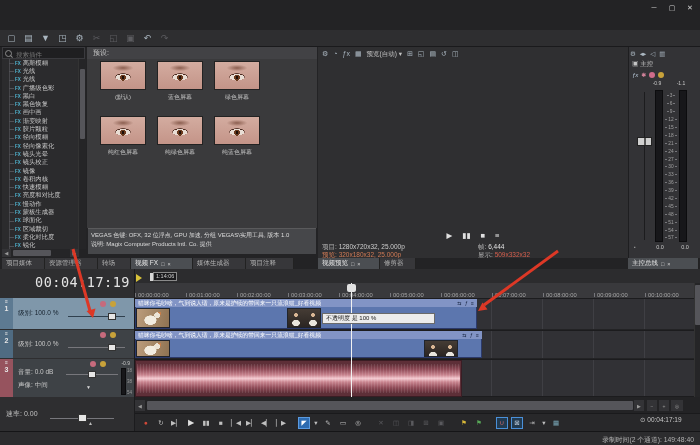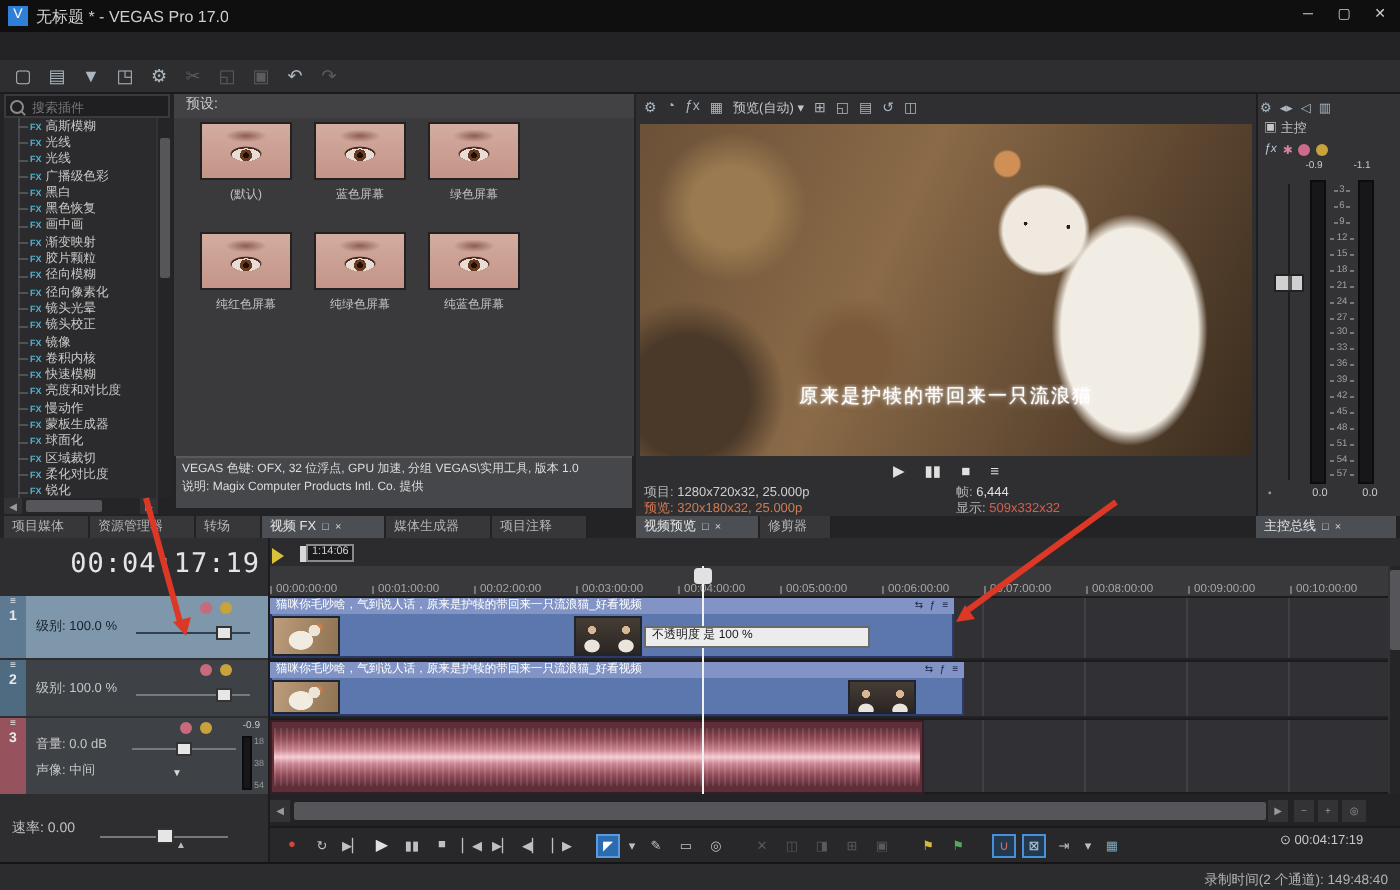--- a/index.html
+++ b/index.html
@@ -140,24 +140,20 @@
   .tsep{width:5px;flex:0 0 auto;}
   .statusbar{left:0;top:431px;width:700px;height:14px;background:#2c2c2e;border-top:1px solid #151517;box-sizing:border-box;}
   .stattext{position:absolute;right:6px;top:3px;font-size:6.8px;color:#b2b2b2;}
   .arrowsvg{left:0;top:0;width:700px;height:445px;z-index:999;pointer-events:none;}
 </style>
 </head>
 <body>
 
 <div id="app">
 
-  <div class="a titlebar">
-    <span class="appicon">V</span>
-    <span class="wtitle nowrap">无标题 * - VEGAS Pro 17.0</span>
-  </div>
   <div class="a winbtn" style="left:645px;">─</div>
   <div class="a winbtn" style="left:663px;">▢</div>
   <div class="a winbtn" style="left:681px;">✕</div>
 
 
   <div class="a toolbar">
 
   <span class="tbi">▢</span>
       <span class="tbi">▤</span>
       <span class="tbi">▼</span>
@@ -342,23 +338,20 @@
         <span class="pvi">▦</span>
       </span>
     <span class="pvdd"><span>预览(自动)</span> <span>▾</span></span>
     <span style="display:flex;gap:5px;">
         <span class="pvi">⊞</span>
         <span class="pvi">◱</span>
         <span class="pvi">▤</span>
         <span class="pvi">↺</span>
         <span class="pvi">◫</span>
       </span>
-  </div>
-  <div class="a catscene">
-    <div class="subtitle nowrap">原来是护犊的带回来一只流浪猫</div>
   </div>
   <div class="a prevtrans">
 
   <span class="ptb">▶</span>
       <span class="ptb">▮▮</span>
       <span class="ptb">■</span>
       <span class="ptb">≡</span>
     </div>
   <div class="a pinfo" style="left:322px;top:243px;width:150px;">
     <div class="nowrap"><span class="lab">项目:</span> <span class="val">1280x720x32, 25.000p</span></div>

